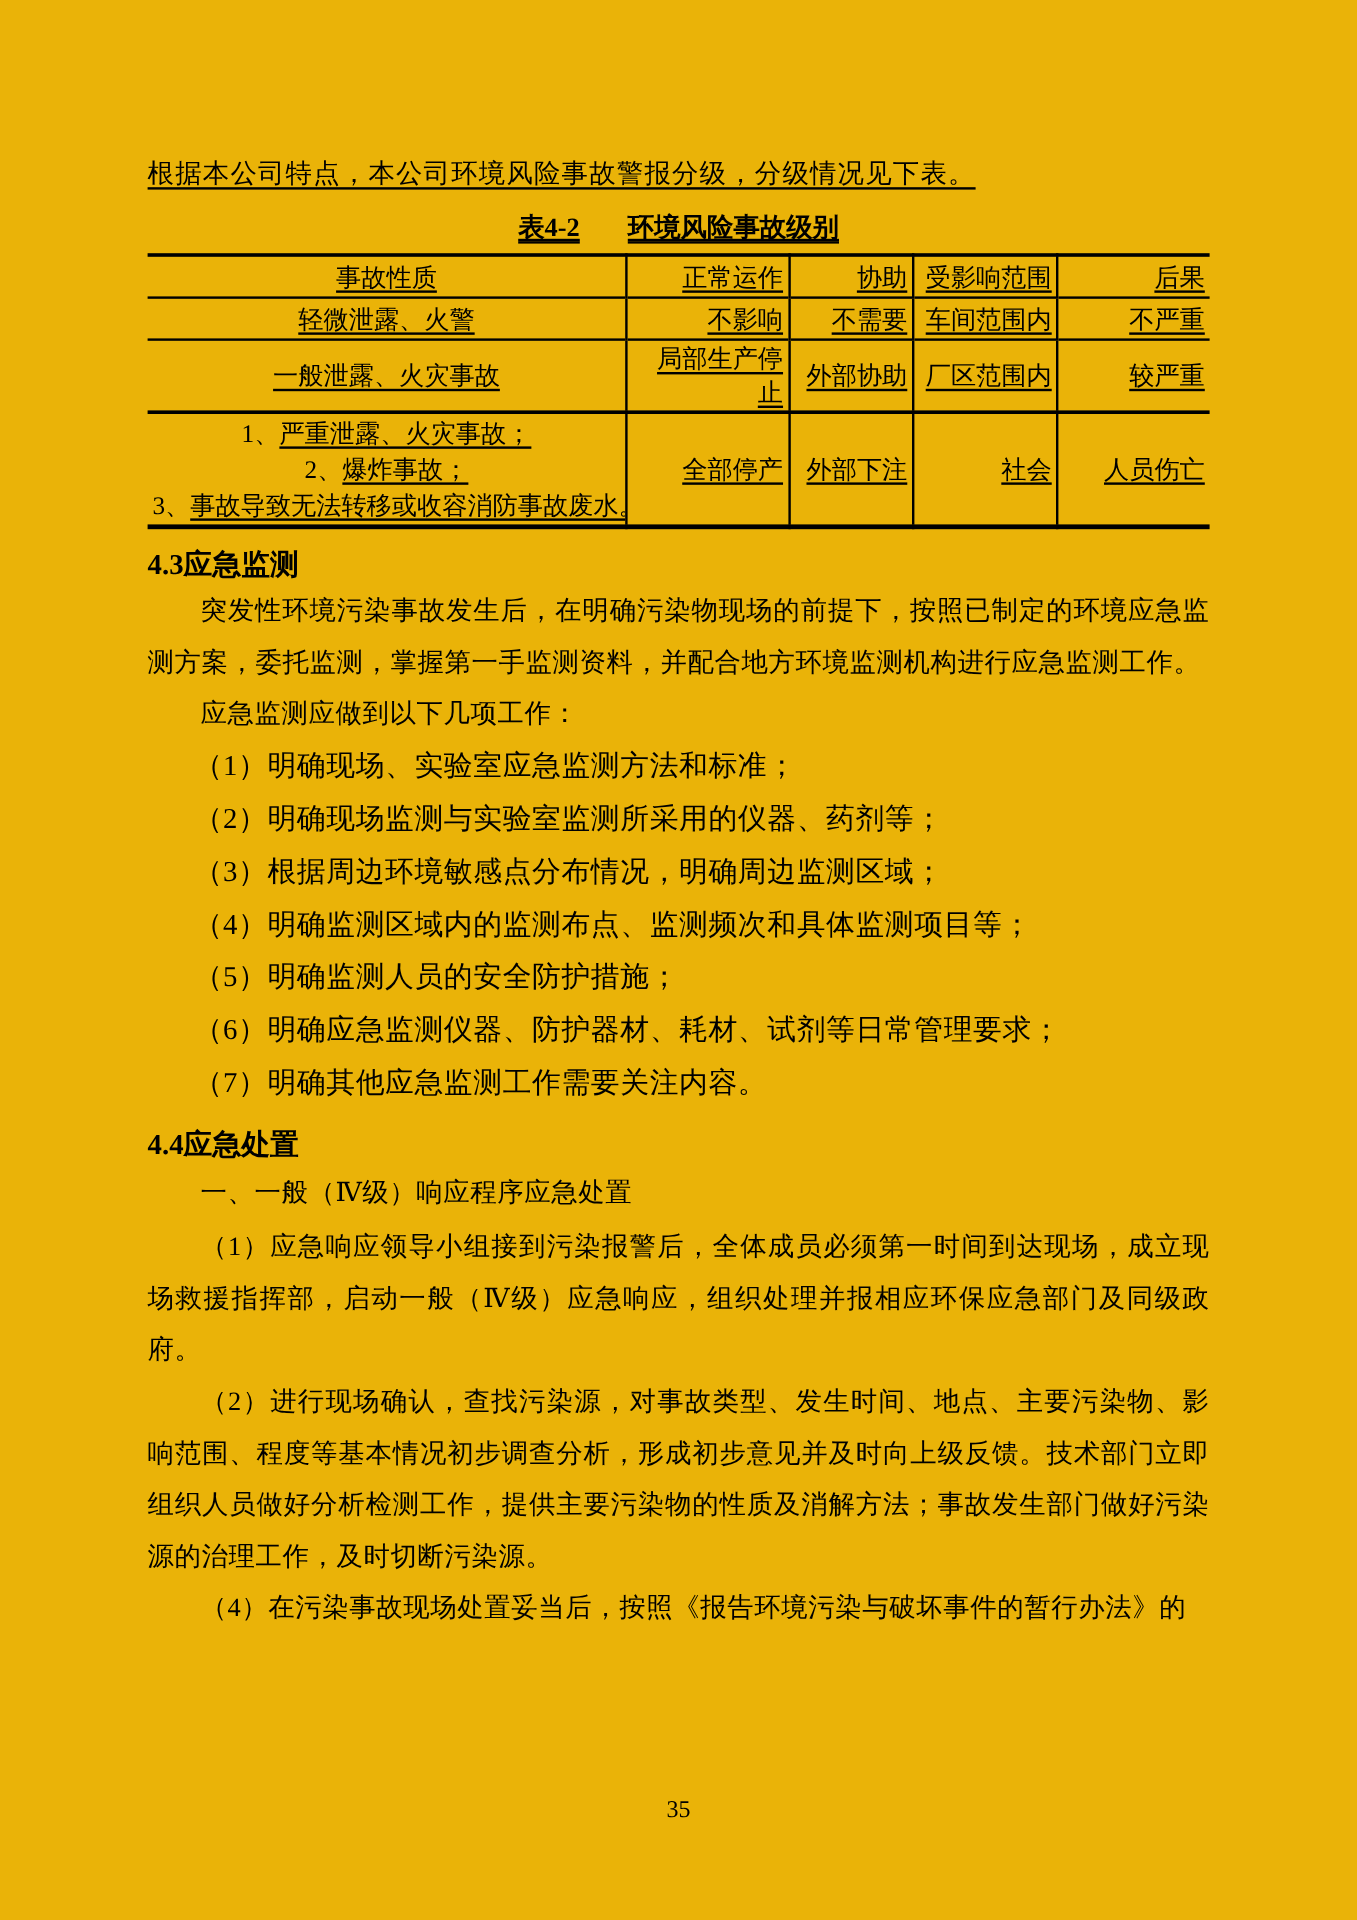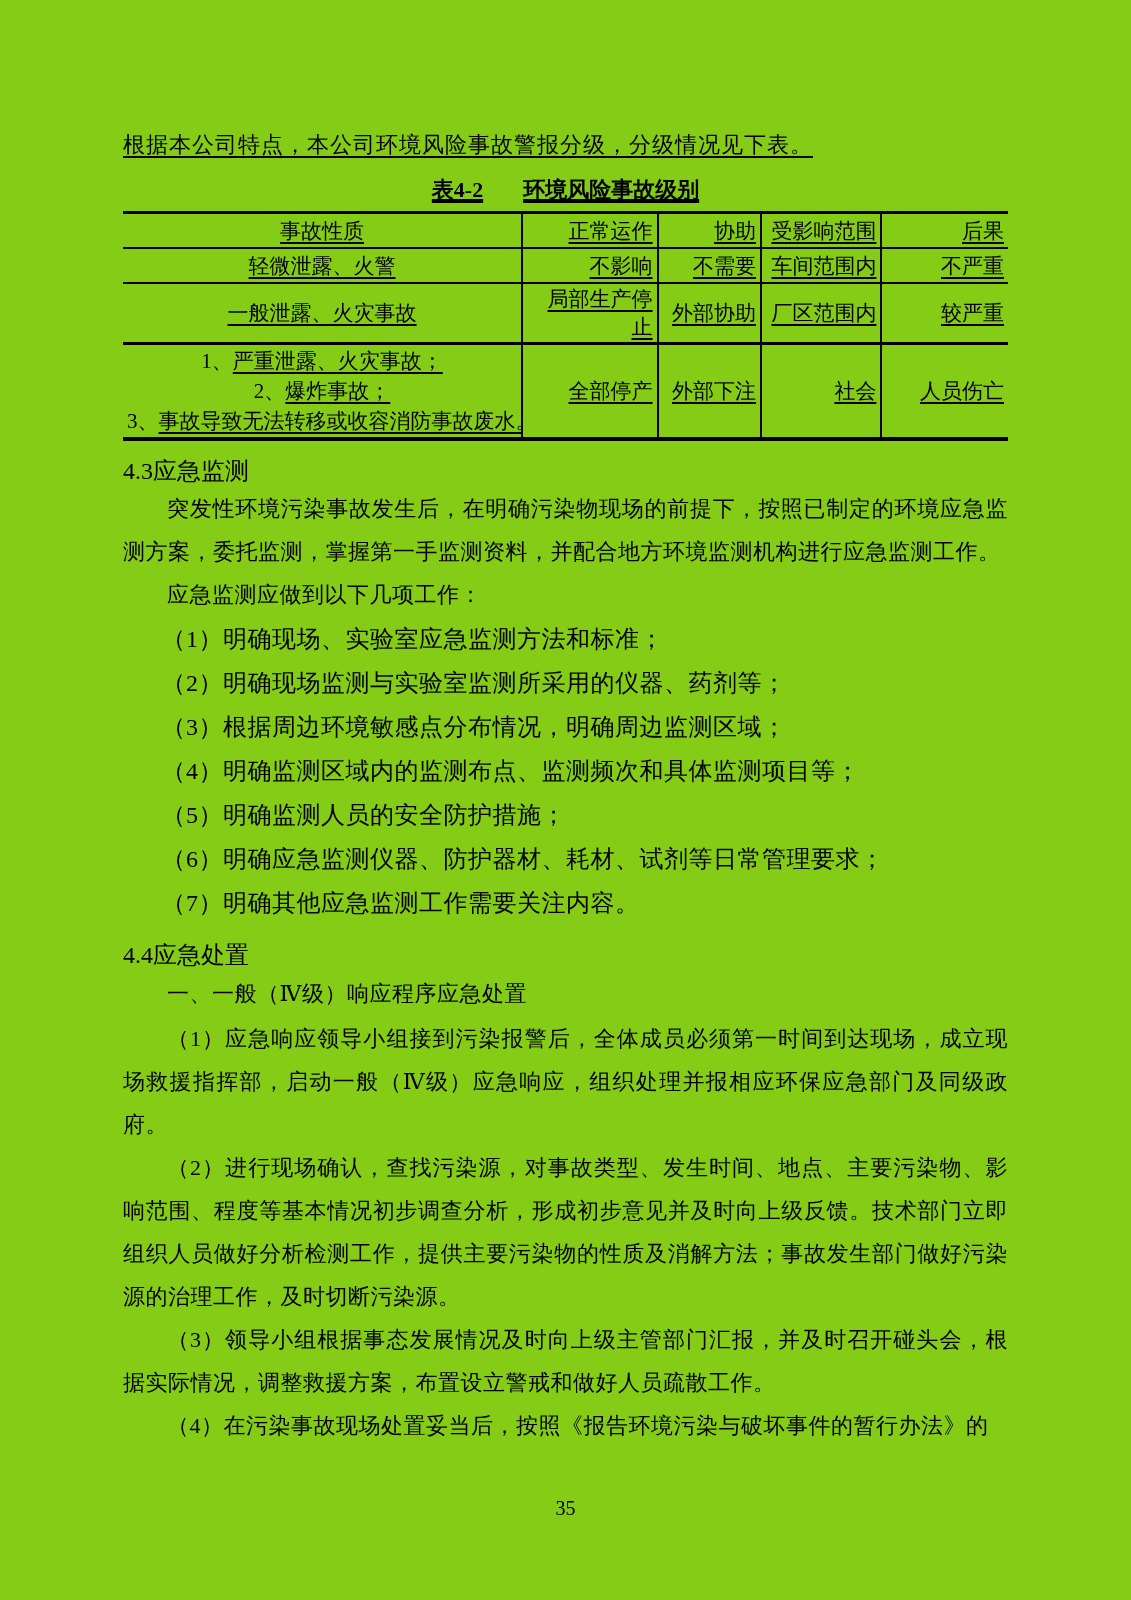--- a/index.html
+++ b/index.html
@@ -1,19 +1,19 @@
 <!DOCTYPE html>
 <html lang="zh"><head>
 <meta charset="utf-8">
 <style>
   html,body{margin:0;padding:0;background:#ffffff;}
   .page{
     position:relative;
     width:1131px;height:1600px;
-    background:#84cc16;color:#000;
+    background:#eab308;color:#000;
     font-family:"Liberation Serif","DejaVu Serif",serif;
     overflow:hidden;
     box-sizing:border-box;
     padding:130px 123px 0 123px;
   }
   .u{text-decoration:underline;text-underline-offset:4px;text-decoration-thickness:1.5px;}
   .intro{
     font-size:22px;line-height:30px;letter-spacing:1px;
   }
   .caption{
@@ -33,21 +33,21 @@
   }
   table.rtable td+td,table.rtable th+th{border-left:2px solid #000;text-align:right;}
   tr.hdr{border-bottom:2px solid #000;}
   tr.hdr th{height:31px;}
   tr.r1{border-bottom:2px solid #000;}
   tr.r2{border-bottom:3px solid #000;}
   tr.r1 td,tr.r2 td{height:31px;}
   td.nature{text-align:left;padding:4px 6px;}
   .nat-line{line-height:30px;white-space:nowrap;}
   .sec-heading{
-    margin:14px 0 0 0;font-size:24px;font-weight:normal;line-height:32px;
+    margin:14px 0 0 0;font-size:24px;font-weight:bold;line-height:32px;
   }
   .para{
     margin:0;font-size:22px;line-height:43px;letter-spacing:0.5px;
     text-align:justify;text-justify:inter-character;
   }
   .para.indent{text-indent:2em;}
   .list-intro{
     margin:0;font-size:22px;line-height:44px;text-indent:2em;letter-spacing:0.5px;
   }
   .list-item{
@@ -130,18 +130,17 @@
   <div class="list-item">（5）明确监测人员的安全防护措施；</div>
   <div class="list-item">（6）明确应急监测仪器、防护器材、耗材、试剂等日常管理要求；</div>
   <div class="list-item">（7）明确其他应急监测工作需要关注内容。</div>
 
   <h2 class="sec-heading"><span>4.4</span><span>应急处置</span></h2>
 
   <p class="subheading">一、一般（Ⅳ级）响应程序应急处置</p>
 
   <p class="para indent">（1）应急响应领导小组接到污染报警后，全体成员必须第一时间到达现场，成立现场救援指挥部，启动一般（Ⅳ级）应急响应，组织处理并报相应环保应急部门及同级政府。</p>
   <p class="para indent">（2）进行现场确认，查找污染源，对事故类型、发生时间、地点、主要污染物、影响范围、程度等基本情况初步调查分析，形成初步意见并及时向上级反馈。技术部门立即组织人员做好分析检测工作，提供主要污染物的性质及消解方法；事故发生部门做好污染源的治理工作，及时切断污染源。</p>
-  <p class="para indent">（3）领导小组根据事态发展情况及时向上级主管部门汇报，并及时召开碰头会，根据实际情况，调整救援方案，布置设立警戒和做好人员疏散工作。</p>
   <p class="para indent">（4）在污染事故现场处置妥当后，按照《报告环境污染与破坏事件的暂行办法》的</p>
 
   <div class="footer">35</div>
 
 </div>
 
 </body></html>

